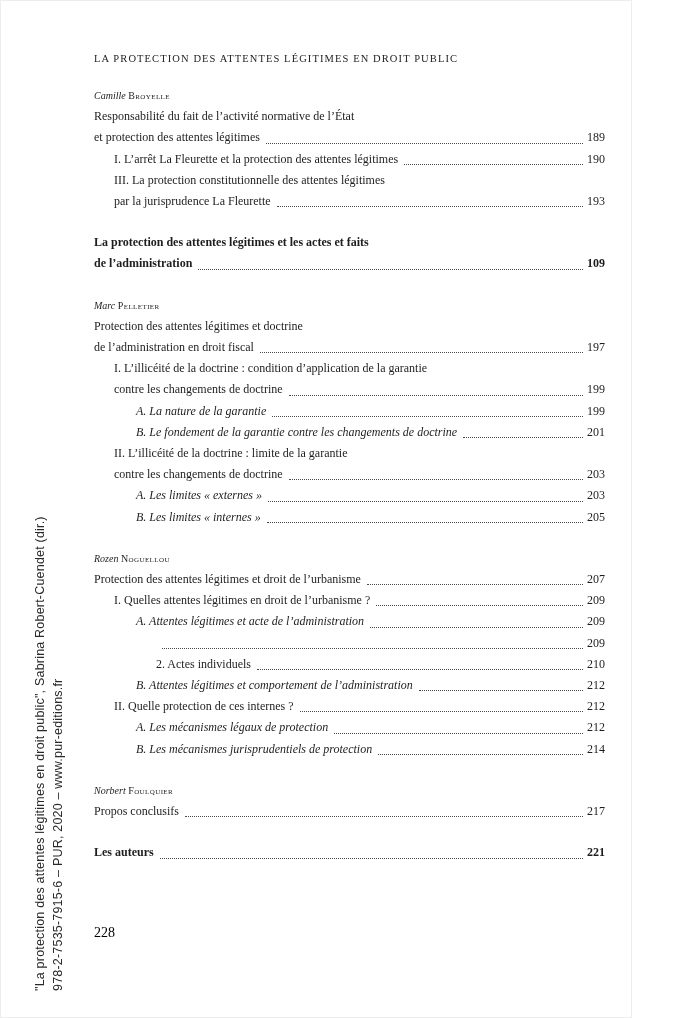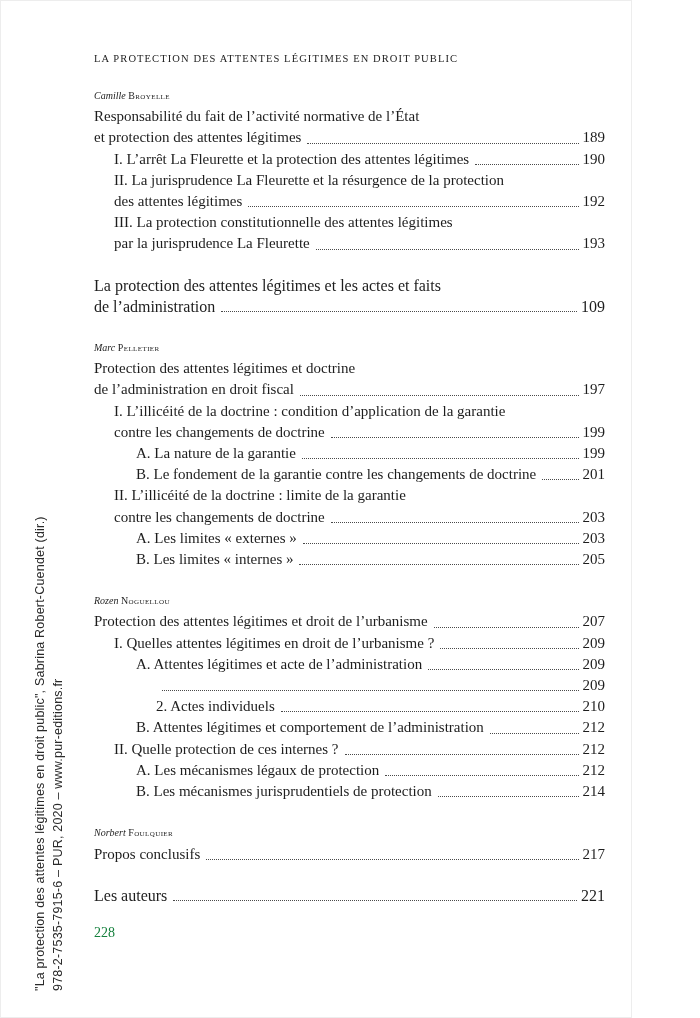--- a/index.html
+++ b/index.html
@@ -44,23 +44,23 @@
   
   .content {
     position: absolute;
     left: 93px;
     top: 84px;
     width: 511px;
   }
   .toc-group { margin-top: 20px; }
   .toc-group:first-child { margin-top: 0; }
 
-  .entry { font-size: 15px; line-height: 21.2px; }
-  .entry.bold { font-weight: normal; font-size: 16px; }
-  .entry.italic .seg { }
+  .entry { font-size: 12px; line-height: 21.2px; }
+  .entry.bold { font-weight: bold; font-size: 12px; }
+  .entry.italic .seg { font-style: italic; }
   .entry.author { font-size: 10px; }
   .entry.author .seg { font-style: italic; }
   .entry.author .seg.sc {
     font-style: normal;
     font-variant: small-caps;
     letter-spacing: 0.4px;
   }
   .seg.i { }
   .seg.sc { font-variant: small-caps; letter-spacing: 0.4px; }
 
@@ -79,21 +79,21 @@
     align-self: flex-end;
   }
   .pg { flex: 0 0 auto; }
 
   
   .folio {
     position: absolute;
     left: 93px;
     top: 924px;
     font-size: 14px;
-    color: #15803d;
+    color: #000000;
   }
 </style>
 </head>
 <body>
 
 <div class="page">
 
   <div class="running-header">LA PROTECTION DES ATTENTES LÉGITIMES EN DROIT PUBLIC</div>
 
   <div class="spine">
@@ -120,30 +120,20 @@
         </div>
         <div class="entry ind-1">
           <div class="line">
             <span class="txt"><span class="seg">I. L’arrêt </span><span class="seg i">La Fleurette</span><span class="seg"> et la protection des attentes légitimes</span></span>
             <span class="dots"></span>
             <span class="pg">190</span>
           </div>
         </div>
         <div class="entry ind-1">
           <div class="line">
-            <span class="txt"><span class="seg">II. La jurisprudence </span><span class="seg i">La Fleurette</span><span class="seg"> et la résurgence de la protection</span></span>
-          </div>
-          <div class="line">
-            <span class="txt"><span class="seg">des attentes légitimes</span></span>
-            <span class="dots"></span>
-            <span class="pg">192</span>
-          </div>
-        </div>
-        <div class="entry ind-1">
-          <div class="line">
             <span class="txt"><span class="seg">III. La protection constitutionnelle des attentes légitimes</span></span>
           </div>
           <div class="line">
             <span class="txt"><span class="seg">par la jurisprudence </span><span class="seg i">La Fleurette</span></span>
             <span class="dots"></span>
             <span class="pg">193</span>
           </div>
         </div>
       </div>
       <div class="toc-group">

